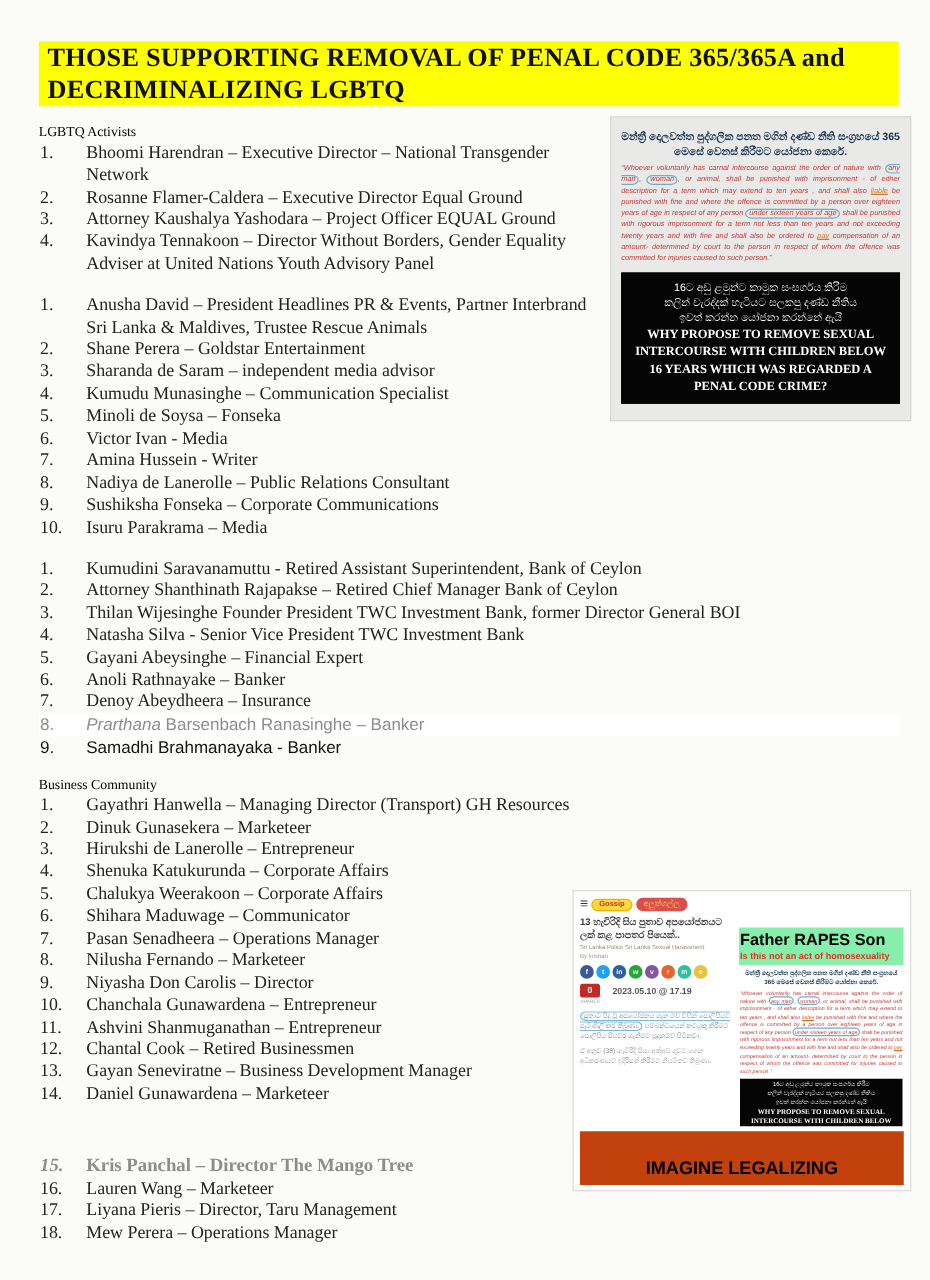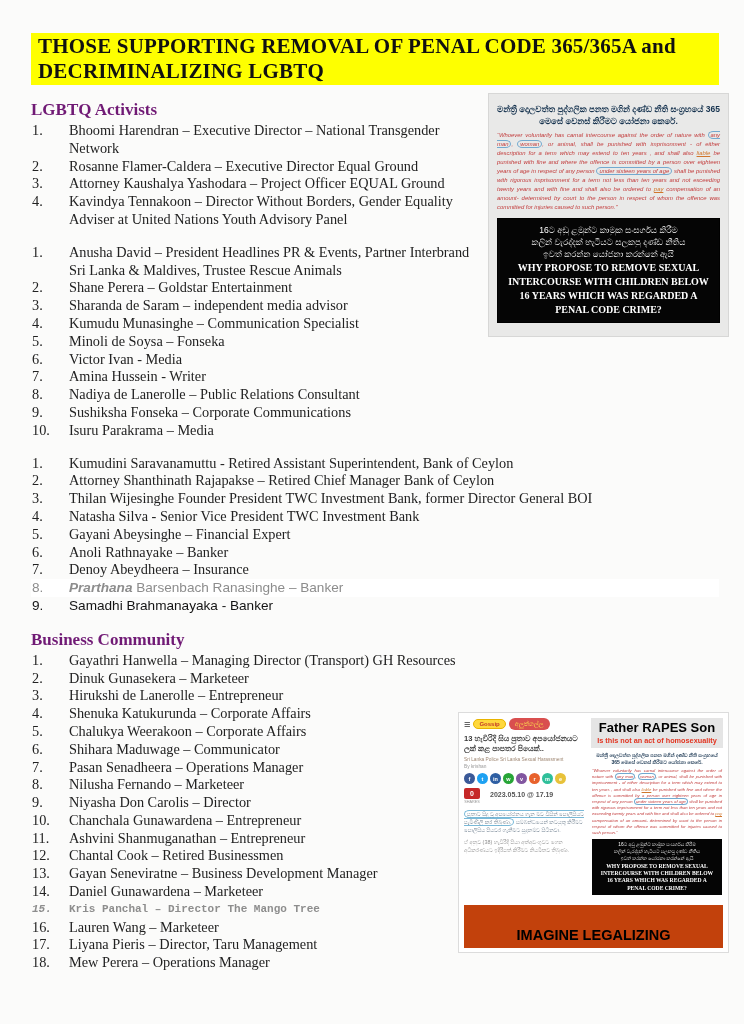--- a/index.html
+++ b/index.html
@@ -15,32 +15,32 @@
 
   .title-banner {
     background:#feff00;
     font-size:21px; font-weight:bold; line-height:25px;
     padding:1px 7px;
     color:#111;
     letter-spacing:0.2px;
   }
 
   .section { margin-top:15px; }
-  .section h2 { font-size:17px; font-weight:bold; color:#701a75; margin-bottom:2px; }
+  .section h2 { font-size:11px; font-weight:normal; color:#000000; margin-bottom:2px; }
 
   ol.name-list { list-style:none; counter-reset:item; font-size:14.3px; line-height:17.8px; color:#222; }
   ol.name-list li { counter-increment:item; position:relative; padding-left:38px; }
   ol.name-list li::before { content:counter(item) "."; position:absolute; left:1px; }
   .narrow li { max-width:455px; }
 
   
   li.row-gray-sans { font-family:"Liberation Sans", sans-serif; color:#8d8d8d; background:#ffffff; font-size:13.6px; }
-  li.row-gray-sans .lead-italic { font-weight:bold; font-style:italic; }
+  li.row-gray-sans .lead-italic { font-weight:normal; font-style:italic; }
   li.row-sans-black { font-family:"Liberation Sans", sans-serif; color:#141414; font-size:13.6px; }
-  li.row-gray-sans-bold { font-family:Liberation Mono, monospace; color:#8d8d8d; font-weight:bold; font-size:11px; }
+  li.row-gray-sans-bold { font-family:Liberation Serif, serif; color:#8d8d8d; font-weight:bold; font-size:15px;margin-top:40px; }
   li.row-gray-sans-bold::before { font-style:italic; font-weight:bold; }
 
   
   .penal-card {
     position:absolute; left:488px; top:93px; width:241px; height:244px;
     background:#e9e9e8; border:1px solid #d7d7d6;
     padding:9px 8px 6px 8px; overflow:hidden;
   }
   .penal-card .sin-head {
     font-family:"Liberation Sans", sans-serif;
@@ -90,21 +90,21 @@
   .share-row { margin-top:4px; display:flex; align-items:flex-start; gap:10px; }
   .share-badge { width:16px; text-align:center; }
   .share-count { background:#c62828; color:#fff; font-size:7px; font-weight:bold; padding:2px 0; border-radius:2px; }
   .share-label { font-size:3.8px; color:#999; margin-top:1px; }
   .news-date { font-size:7px; font-weight:bold; color:#555; margin-top:3px; }
 
   .news-para1 { margin-top:6px; font-size:5.4px; line-height:8px; color:#6b7c8c; }
   .news-para1 .ellipse { border:1px solid #79b9d8; border-radius:12px / 9px; padding:0 2px; }
   .news-para2 { margin-top:4px; font-size:5.4px; line-height:8px; color:#8d8d8d; }
 
-  .fr-head { background:#e5e5e5; text-align:center; padding:2px 1px 3px 1px; }
+  .fr-head { background:#86efac; text-align:left; padding:2px 1px 3px 1px;margin-top:24px; }
   .fr-title { font-size:13px; font-weight:bold; color:#000; line-height:16px; }
   .fr-sub { font-size:7.3px; font-weight:bold; color:#e23420; line-height:9px; }
 
   .mini-panel { margin-top:3px; padding:1px 1px; background:#fff; }
   .mini-sin-head { font-size:5px; line-height:7px; font-weight:bold; color:#15324e; text-align:center; }
   .mini-penal { margin-top:2px; font-size:4.2px; line-height:6.2px; font-style:italic; color:#c23b3b; text-align:justify; }
   .mini-penal .circled { border:1px solid #72a9cf; border-radius:5px / 4px; padding:0 1px; }
   .mini-penal .redlink { color:#d0762c; text-decoration:underline; }
 
   .mini-black { margin-top:3px; background:#050505; color:#fff; text-align:center; padding:3px 2px; }

